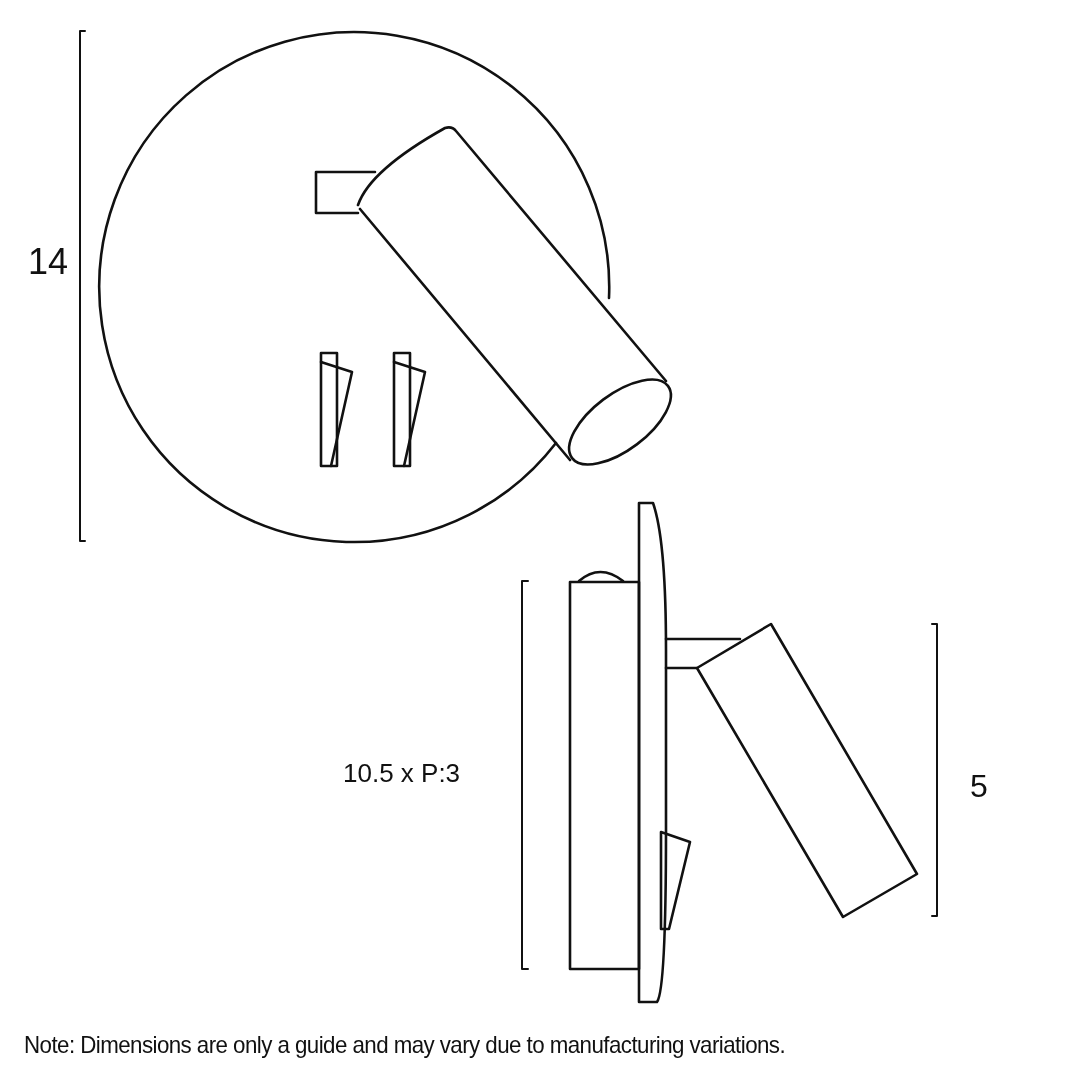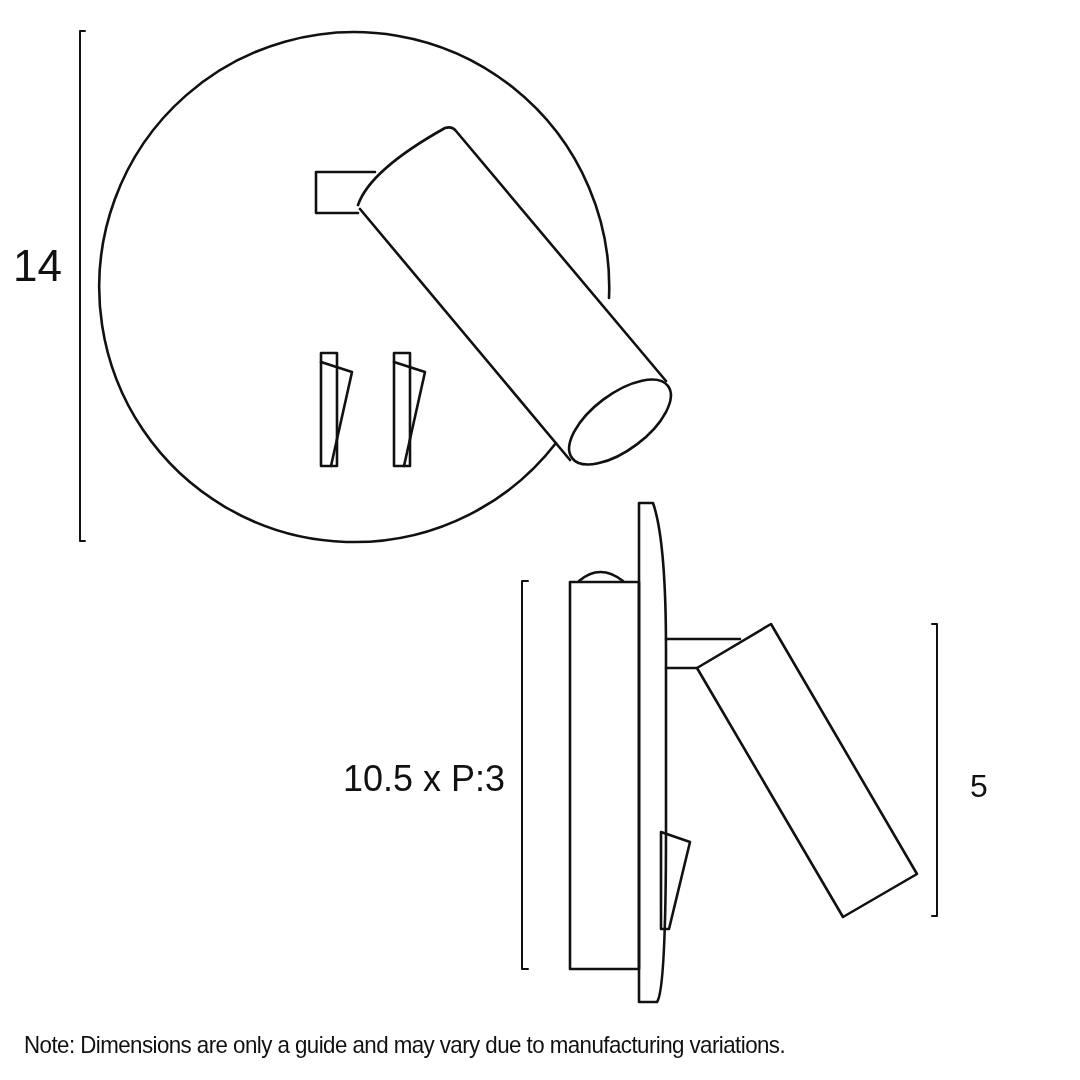--- a/index.html
+++ b/index.html
@@ -1,20 +1,20 @@
 <!DOCTYPE html>
 <html><head>
   <meta charset="utf-8">
   <style>
     html, body { margin: 0; padding: 0; background: #ffffff; }
     body { width: 1080px; height: 1080px; position: relative; overflow: hidden; }
     svg.drawing { position: absolute; left: 0; top: 0; width: 1080px; height: 1080px; }
     .lbl { position: absolute; color: #111; font-family: "Liberation Sans", sans-serif; white-space: nowrap; }
-    .dim-14 { left: 13px; top: 241px; font-size: 44px; }
-    .dim-side { left: 343px; top: 758px; font-size: 36px; }
+    .dim-14 { left: 28px; top: 241px; font-size: 36px; }
+    .dim-side { left: 343px; top: 758px; font-size: 26px; }
     .dim-5 { left: 970px; top: 768px; font-size: 32px; }
     .note { left: 24px; top: 1031px; font-size: 24px; font-family: "Liberation Sans Narrow", "Liberation Sans", sans-serif; letter-spacing: -0.6px; transform: scaleX(0.93); transform-origin: left top; }
   </style>
 </head>
 <body>
 
 <svg class="drawing" viewBox="0 0 1080 1080" xmlns="http://www.w3.org/2000/svg" fill="none" stroke="#111" stroke-width="2.6" stroke-linejoin="round" stroke-linecap="round">
 
   <g>
 

